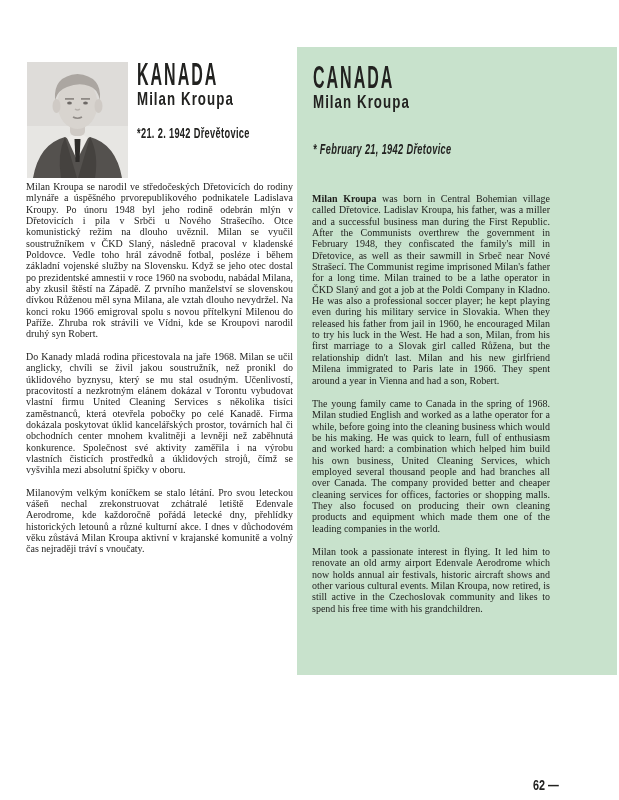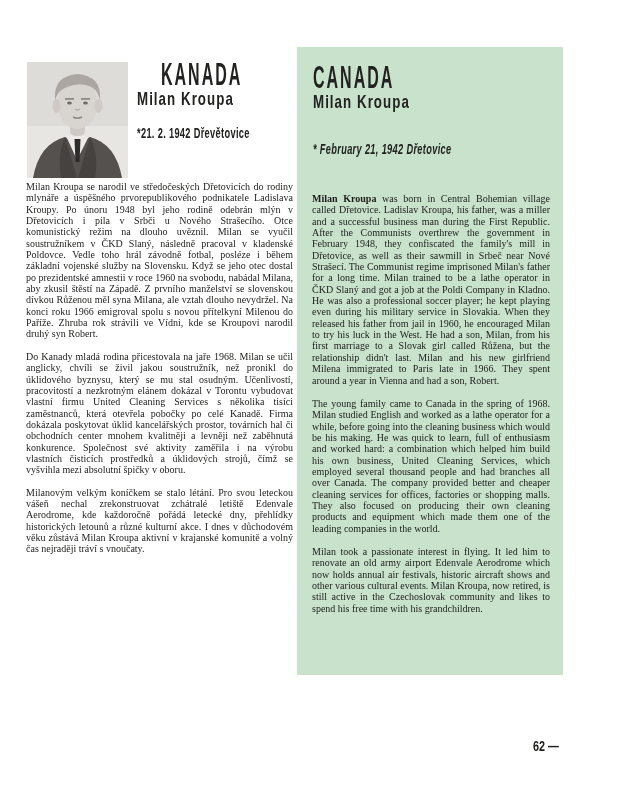--- a/index.html
+++ b/index.html
@@ -13,45 +13,45 @@
     background:#e9e8e6;overflow:hidden;
   }
   
   .cond{display:inline-block;transform-origin:left top;white-space:nowrap;
     font-family:"Liberation Sans", sans-serif;font-weight:700;color:#222220;}
   .title-big{font-size:32px;line-height:1;letter-spacing:4px;transform:scaleX(0.50);}
   .title-sub{font-size:19px;line-height:1;letter-spacing:1.5px;transform:scaleX(0.70);}
   .birth{font-size:14px;line-height:1;letter-spacing:0.5px;transform:scaleX(0.66);}
   
   .head-left{position:absolute;left:137px;top:58px;}
-  .head-left .row1{position:absolute;top:0;left:0;margin-left:24px;}
+  .head-left .row1{position:absolute;top:0;left:0;}
   .head-left .row2{position:absolute;top:31px;left:0;}
   .head-left .row3{position:absolute;top:66px;left:0;text-decoration:underline;}
   .czech-body{
     position:absolute;left:26px;top:181px;width:267px;
     font-size:10px;line-height:11.35px;text-align:justify;
   }
   .czech-body p{margin:0 0 11px 0;}
   
   .green-panel{
-    position:absolute;left:297px;top:47px;width:266px;height:628px;
+    position:absolute;left:297px;top:47px;width:320px;height:628px;
     background:#c8e2cc;box-sizing:border-box;
   }
   .head-right{position:absolute;left:16px;top:14px;}
   .head-right .row1{position:absolute;top:0;left:0;}
   .head-right .row2{position:absolute;top:31px;left:0;}
   .head-right .row3{position:absolute;top:79px;left:0;font-style:italic;}
   .english-body{
     position:absolute;left:15px;top:134px;width:238px;
     font-size:10px;line-height:11.35px;text-align:justify;
   }
   .english-body p{margin:12px 0 11px 0;}
   .english-body b{font-weight:700;}
   
-  .page-number{position:absolute;left:533px;top:737px;}
+  .page-number{position:absolute;left:533px;top:776px;}
   .page-number .cond{font-size:15px;letter-spacing:0;transform:scaleX(0.72);}
 </style>
 </head>
 <body>
 
 <div class="photo">
   <svg width="101" height="116" viewBox="0 0 101 116" xmlns="http://www.w3.org/2000/svg">
     <rect width="101" height="116" fill="#e7e6e3"></rect>
     <rect width="101" height="64" fill="#dedcd9"></rect>
 

